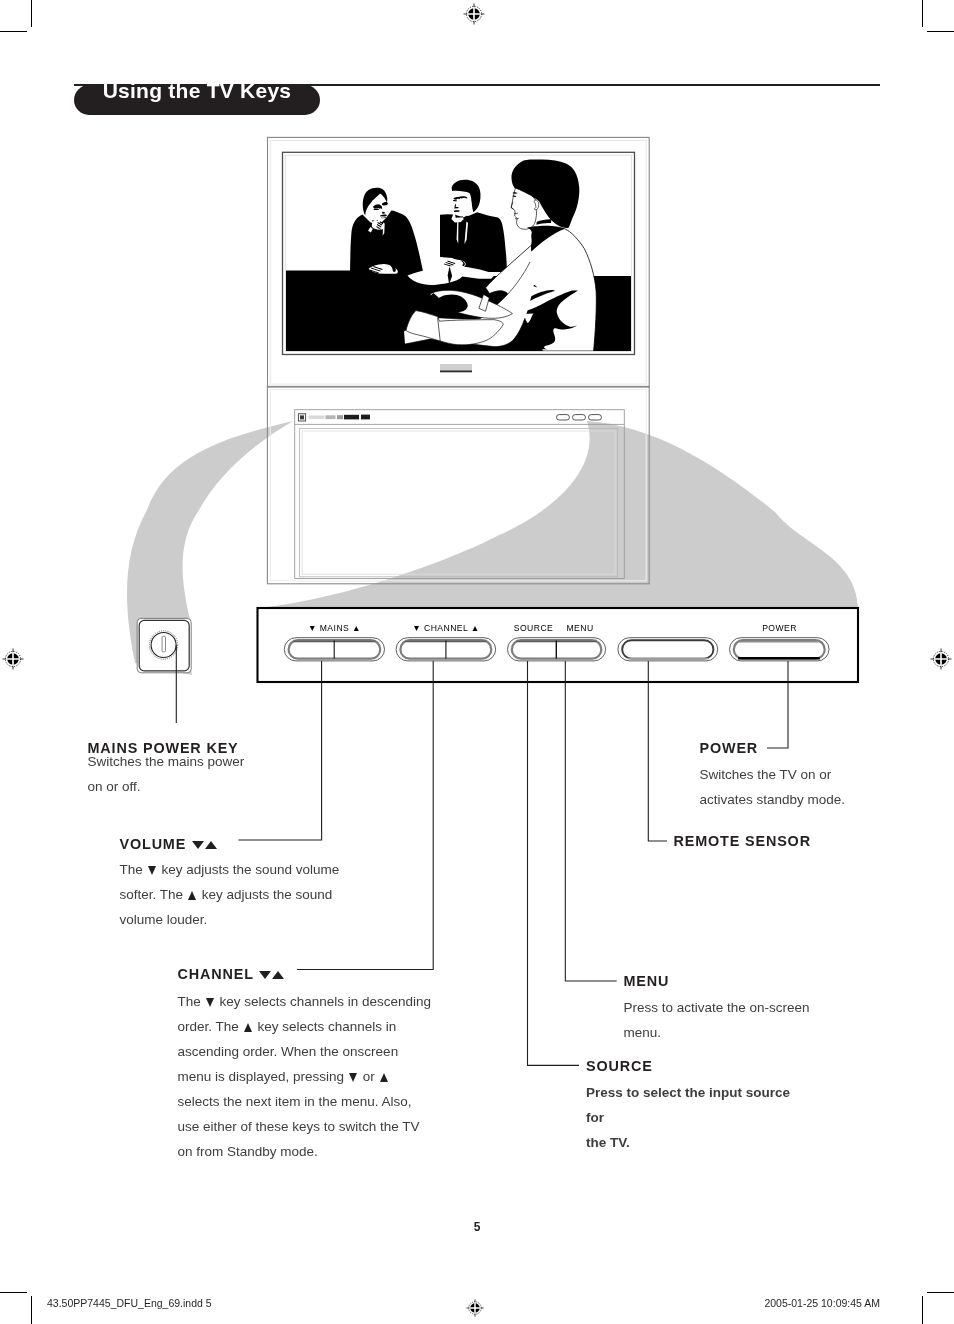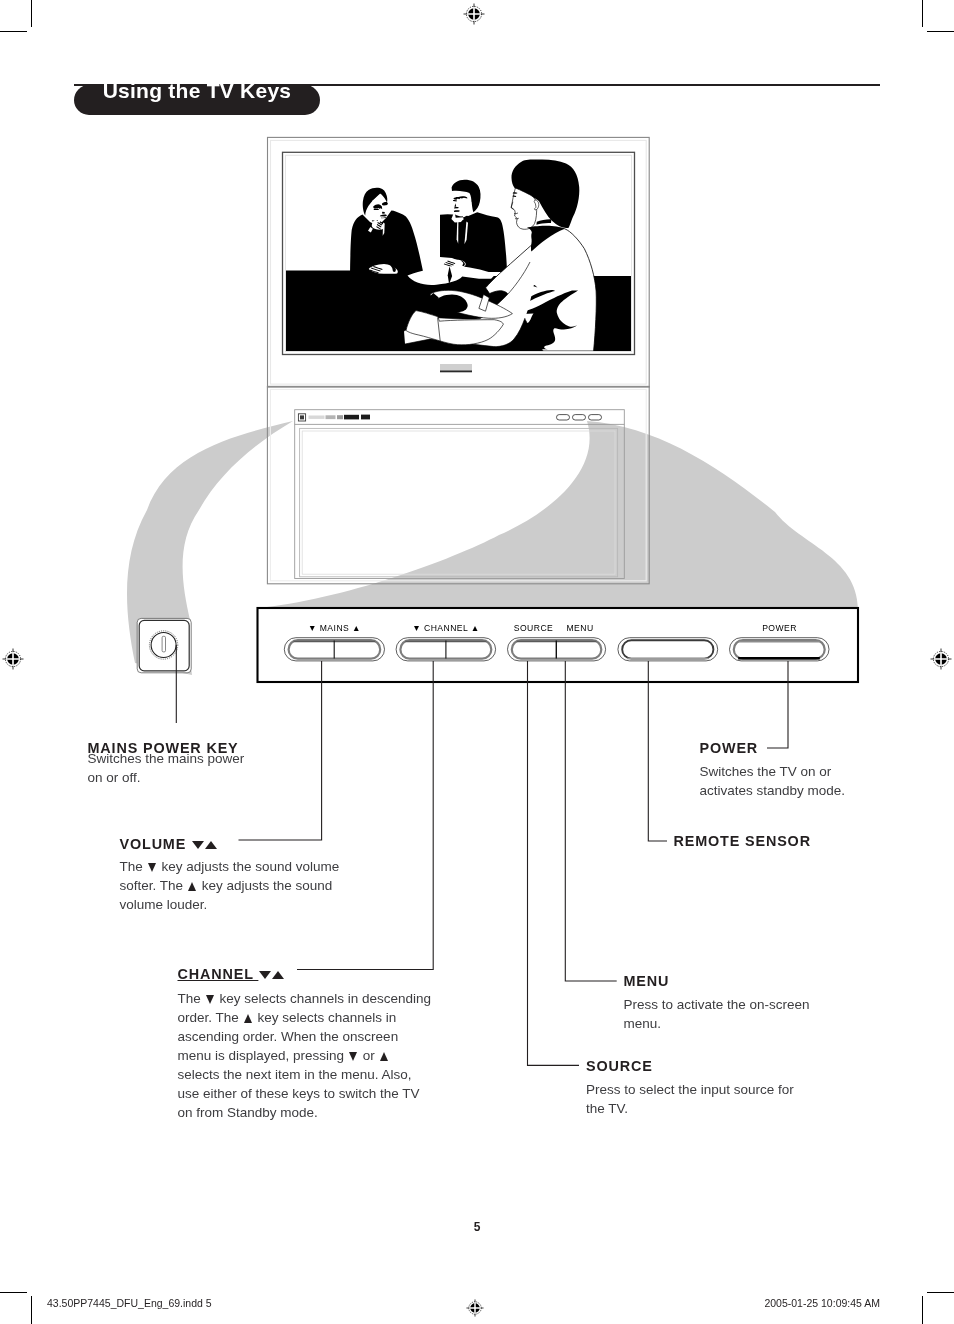--- a/index.html
+++ b/index.html
@@ -12,21 +12,21 @@
   .cm{position:absolute;background:#000;}
 
   
   #hdr-rule{position:absolute;left:74px;top:84px;width:806px;height:1.7px;background:#231f20;}
   #title-pill{position:absolute;left:74px;top:85px;width:246px;height:29.5px;border-radius:15px;
       background:#231f20;color:#fff;font-weight:bold;font-size:21px;letter-spacing:.25px;
       display:flex;align-items:center;justify-content:center;padding-bottom:17px;box-sizing:border-box;}
 
   
   .co-title{position:absolute;font-weight:bold;font-size:14.4px;color:#231f20;letter-spacing:0.85px;white-space:nowrap;}
-  .co-body{position:absolute;font-size:13.5px;color:#3d3d40;line-height:19px;letter-spacing:0px;white-space:pre-line;}
+  .co-body{position:absolute;font-size:13.5px;color:#3d3d40;line-height:25px;letter-spacing:0px;white-space:pre-line;}
   .co-body .tri{display:inline-block;width:0;height:0;vertical-align:-0.5px;margin:0 1.6px;}
   .co-body .tdn{border-left:4.9px solid transparent;border-right:4.9px solid transparent;border-top:9.4px solid #231f20;}
   .co-body .tup{border-left:4.9px solid transparent;border-right:4.9px solid transparent;border-bottom:9.4px solid #231f20;}
   .co-title .tri{display:inline-block;width:0;height:0;vertical-align:0px;margin-left:1px;margin-right:0;}
   .co-title .tdn{border-left:6px solid transparent;border-right:6px solid transparent;border-top:8.7px solid #231f20;}
   .co-title .tup{border-left:6px solid transparent;border-right:6px solid transparent;border-bottom:8.7px solid #231f20;}
 
   
   .pl{position:absolute;font-size:8.6px;color:#000;text-align:center;letter-spacing:.45px;font-weight:500;}
 
@@ -393,31 +393,31 @@
       <path d="M788 661 V748 H767"></path>
     </g>
   </svg>
 
   <div class="co-title" style="left:87.5px;top:728px;margin-top:12px;">MAINS POWER KEY</div>
   <div class="co-body" style="left:87.5px;top:749px;width:175px;">Switches the mains power<br>on or off.</div>
 
   <div class="co-title" style="left:119.5px;top:836px;">VOLUME <i class="tri tdn"></i><i class="tri tup"></i></div>
   <div class="co-body" style="left:119.5px;top:857px;width:230px;">The <i class="tri tdn"></i> key adjusts the sound volume<br>softer. The <i class="tri tup"></i> key adjusts the sound<br>volume louder.</div>
 
-  <div class="co-title" style="left:177.5px;top:966px;text-decoration:underline;">CHANNEL <i class="tri tdn"></i><i class="tri tup"></i></div>
+  <div class="co-title" style="left:177.5px;top:966px;">CHANNEL <i class="tri tdn"></i><i class="tri tup"></i></div>
   <div class="co-body" style="left:177.5px;top:989px;width:258px;">The <i class="tri tdn"></i> key selects channels in descending<br>order. The <i class="tri tup"></i> key selects channels in<br>ascending order. When the onscreen<br>menu is displayed, pressing <i class="tri tdn"></i> or <i class="tri tup"></i><br>selects the next item in the menu. Also,<br>use either of these keys to switch the TV<br>on from Standby mode.</div>
 
   <div class="co-title" style="left:699.5px;top:740px;">POWER</div>
   <div class="co-body" style="left:699.5px;top:762px;width:160px;">Switches the TV on or<br>activates standby mode.</div>
 
   <div class="co-title" style="left:673.5px;top:833px;">REMOTE SENSOR</div>
 
   <div class="co-title" style="left:623.5px;top:973px;">MENU</div>
   <div class="co-body" style="left:623.5px;top:995px;width:200px;">Press to activate the on-screen<br>menu.</div>
 
   <div class="co-title" style="left:586px;top:1058px;">SOURCE</div>
-  <div class="co-body" style="left:586px;top:1080px;width:220px;">Press to select the input source for<br>the TV.</div>
+  <div class="co-body" style="left:586px;top:1080px;width:220px;font-weight:bold;">Press to select the input source for<br>the TV.</div>
 
   <div id="pg-num">5</div>
   <div id="ft-left">43.50PP7445_DFU_Eng_69.indd   5</div>
   <div id="ft-right">2005-01-25   10:09:45 AM</div>
 
 </div>
 
 </body></html>

